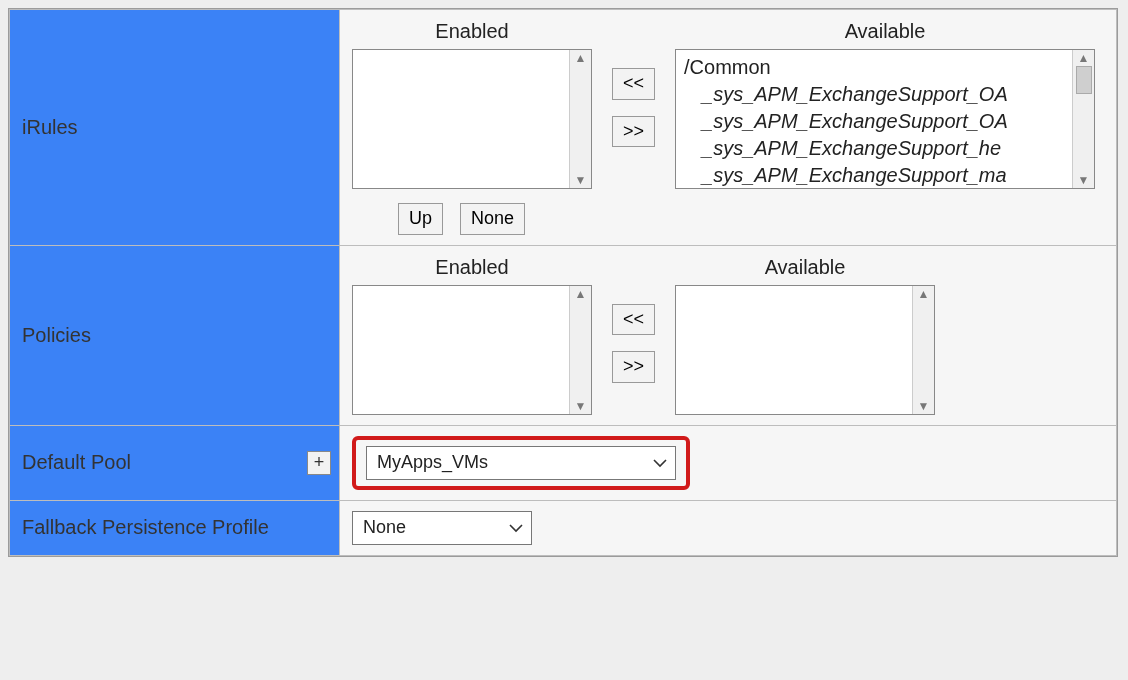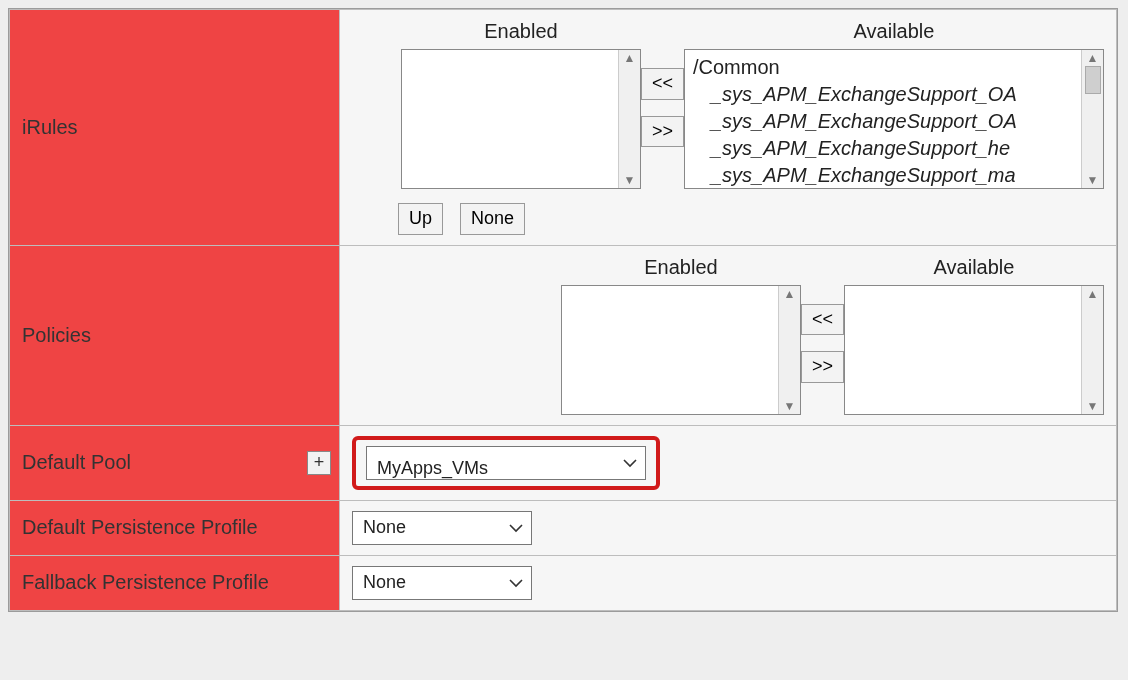--- a/index.html
+++ b/index.html
@@ -26,34 +26,34 @@
       width: 100%;
       border-collapse: collapse;
     }
     table.config > tbody > tr > td {
       border: 1px solid #bdbdbd;
       vertical-align: middle;
       padding: 10px 12px;
     }
     td.label-cell {
       width: 330px;
-      background: #ef4444;
+      background: #3b82f6;
       font-size: 20px;
       color: #333;
       position: relative;
     }
     td.ctrl-cell {
       background: #f6f6f6;
     }
 
     
     .dual-wrap {
       display: flex;
       align-items: flex-start;
-      justify-content: flex-end;
+      gap: 20px;
     }
     .list-col {
       display: flex;
       flex-direction: column;
       align-items: center;
     }
     .list-heading {
       font-size: 20px;
       margin-bottom: 6px;
     }
@@ -242,55 +242,42 @@
         </td>
       </tr>
 
       <tr>
         <td class="label-cell">
           <span>Default Pool</span>
           <span class="plus-btn">+</span>
         </td>
         <td class="ctrl-cell">
           <span class="highlight-box">
-            <span class="select" style="width:280px;align-items:flex-end;">
+            <span class="select" style="width:310px;">
               <span>MyApps_VMs</span>
               <span class="chev">
                 <svg width="14" height="10" viewBox="0 0 14 10">
                     <polyline points="1,2 7,8 13,2" fill="none" stroke="#333" stroke-width="1.6"></polyline>
                   </svg>
               </span>
             </span>
           </span>
         </td>
       </tr>
 
-      <tr>
-        <td class="label-cell">Default Persistence Profile</td>
+
+      <tr>
+        <td class="label-cell">Fallback Persistence Profile</td>
         <td class="ctrl-cell">
           <span class="select" style="width:180px;">
             <span>None</span>
             <span class="chev">
               <svg width="14" height="10" viewBox="0 0 14 10">
                   <polyline points="1,2 7,8 13,2" fill="none" stroke="#333" stroke-width="1.6"></polyline>
                 </svg>
             </span>
           </span>
         </td>
       </tr>
 
-      <tr>
-        <td class="label-cell">Fallback Persistence Profile</td>
-        <td class="ctrl-cell">
-          <span class="select" style="width:180px;">
-            <span>None</span>
-            <span class="chev">
-              <svg width="14" height="10" viewBox="0 0 14 10">
-                  <polyline points="1,2 7,8 13,2" fill="none" stroke="#333" stroke-width="1.6"></polyline>
-                </svg>
-            </span>
-          </span>
-        </td>
-      </tr>
-
     </tbody>
   </table>
 </div>
 
 </body></html>

